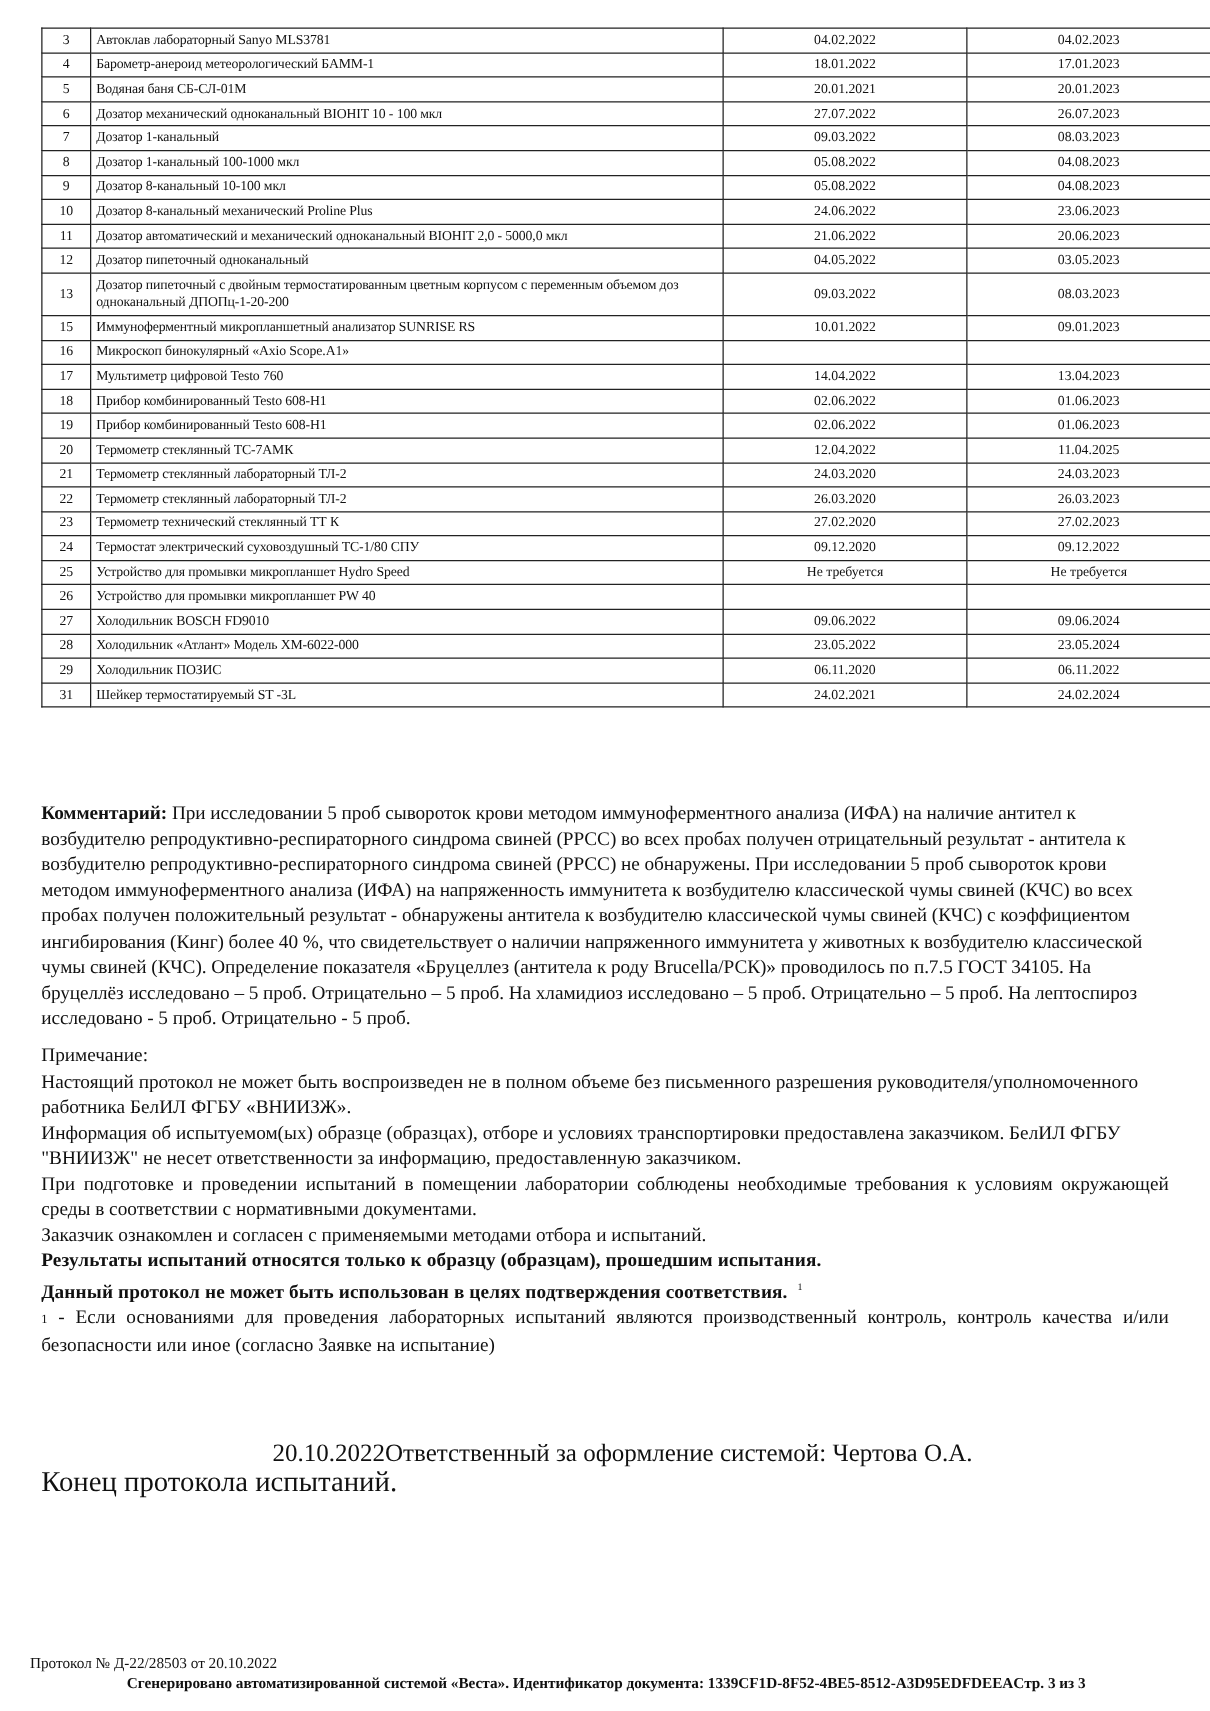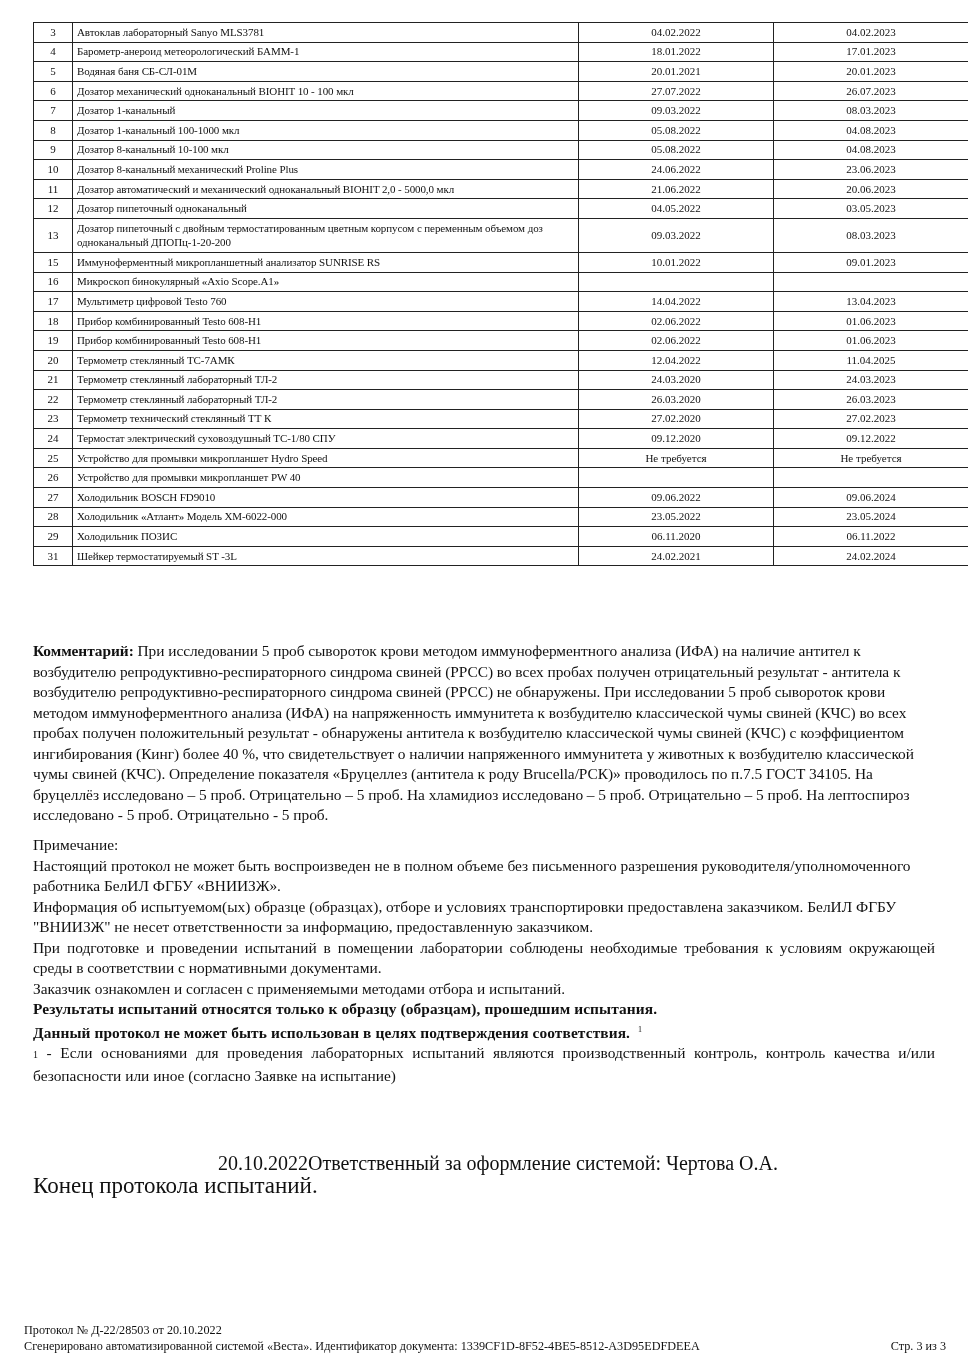--- a/index.html
+++ b/index.html
@@ -42,21 +42,21 @@
     font-size: 20px; line-height: 21px; display: flex; justify-content: center;
   }
   .end-line {
     position: absolute; left: 33px; top: 1175px; font-size: 23px; line-height: 21px;
   }
 
   .footer {
     position: absolute; left: 24px; top: 1322px; width: 922px;
     font-size: 12.2px; line-height: 16px;
   }
-  .footer .row2 { display: flex; justify-content: space-between; }
+  .footer .row2 { display: flex; justify-content: center; font-weight: bold; }
 </style>
 </head>
 <body>
 
 <table class="equip-table">
   <tbody id="equip-body">
       <tr>
         <td class="num">3</td>
         <td class="name">Автоклав лабораторный Sanyo MLS3781</td>
         <td class="date">04.02.2022</td>

